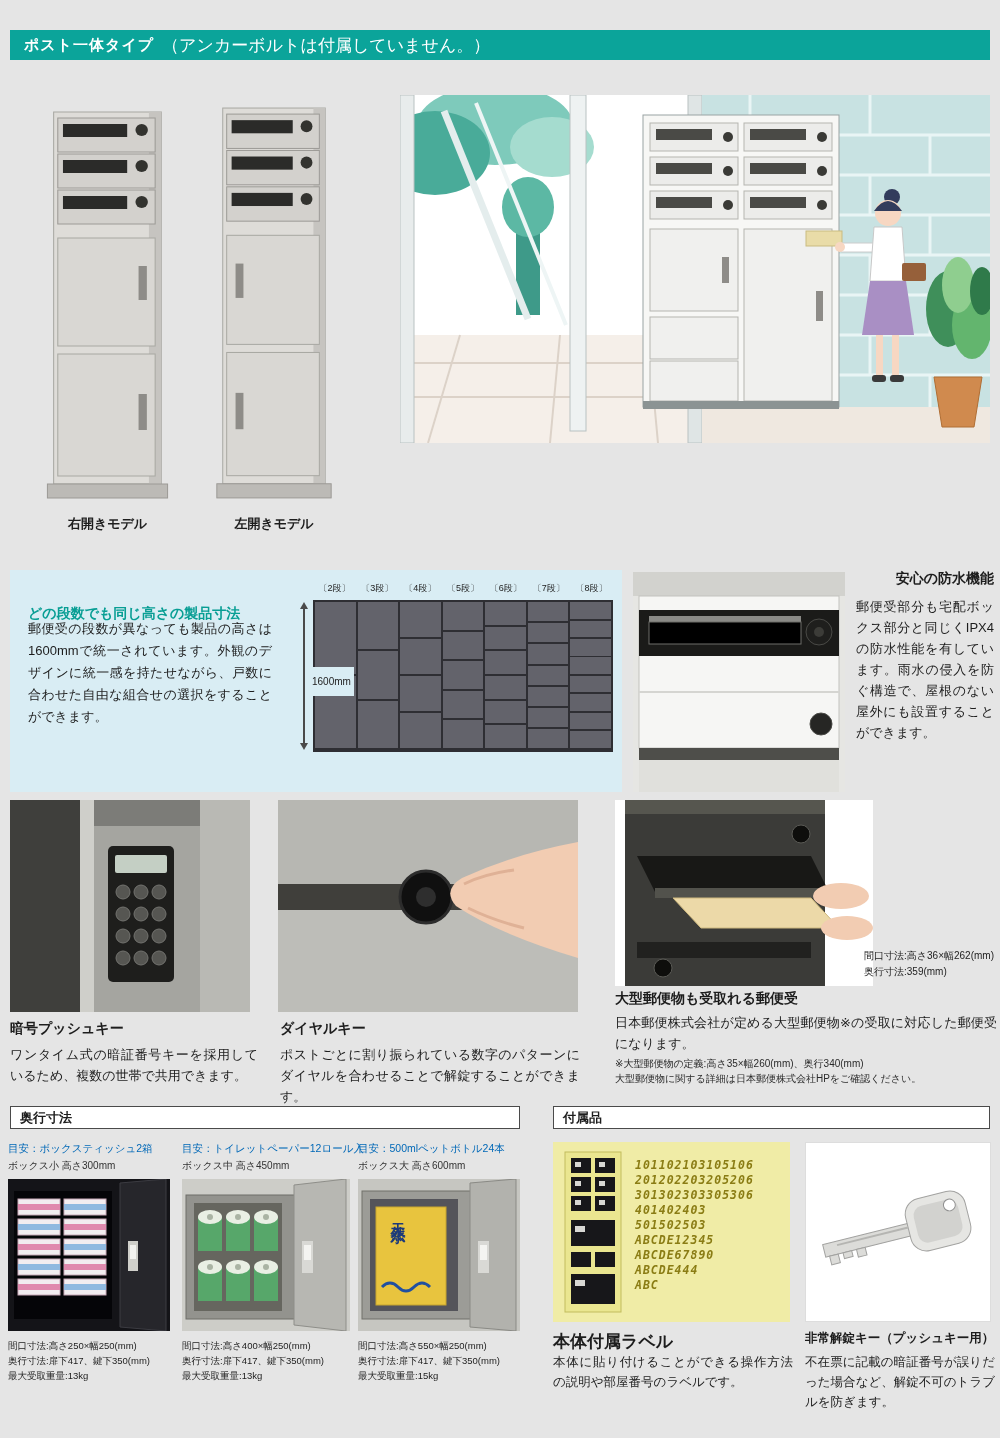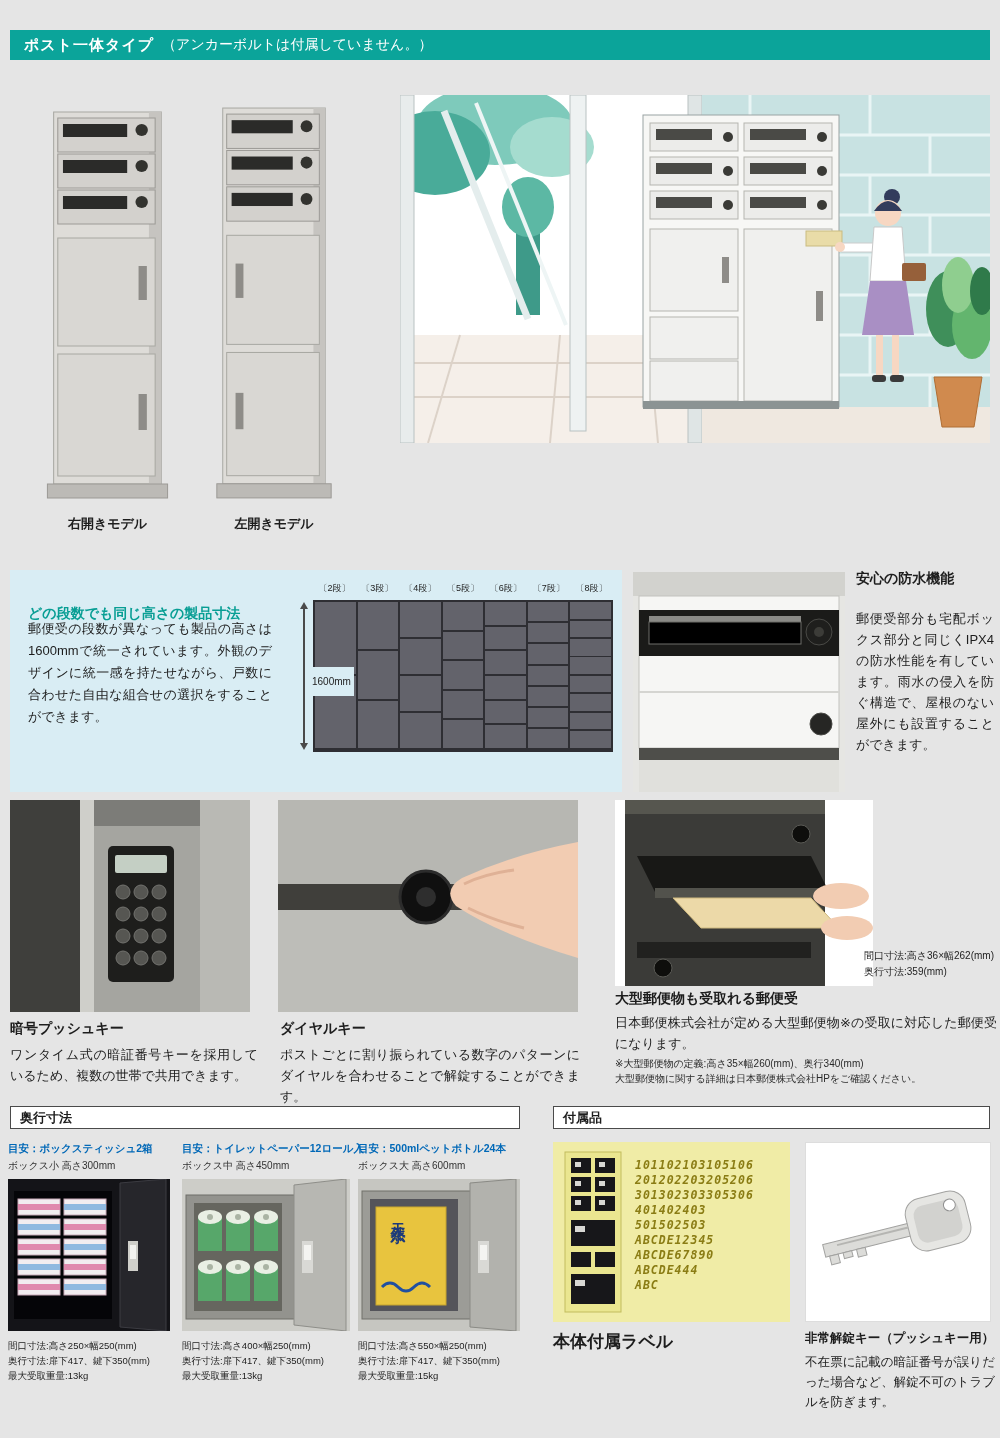--- a/index.html
+++ b/index.html
@@ -3,21 +3,21 @@
 <meta charset="utf-8">
 <style>
   *{margin:0;padding:0;box-sizing:border-box;}
   html,body{background:#ffffff;}
   body{font-family:"Liberation Sans","DejaVu Sans",sans-serif;color:#1d1d1d;}
   .page{position:relative;width:1000px;height:1438px;background:#e5e5e5;overflow:hidden;margin:0 auto;}
   svg{display:block;width:100%;height:100%;}
 
   .header{position:absolute;left:10px;top:30px;width:980px;height:30px;background:#0ba49a;color:#fff;display:flex;align-items:center;padding-left:14px;}
   .header-title{font-size:15px;font-weight:bold;letter-spacing:1px;}
-  .header-sub{font-size:14px;margin-left:8px;}
+  .header-sub{font-size:17px;margin-left:8px;}
 
   .cab1{position:absolute;left:35px;top:108px;width:145px;height:400px;}
   .cab2{position:absolute;left:205px;top:104px;width:138px;height:404px;}
   .caption{position:absolute;top:515px;font-size:13px;font-weight:bold;text-align:center;}
   .cap1{left:35px;width:145px;}
   .cap2{left:205px;width:138px;}
 
   .illustration{position:absolute;left:400px;top:95px;width:590px;height:348px;}
   .intro{position:absolute;left:400px;top:448px;width:592px;font-size:15px;line-height:27px;text-align:justify;color:#1a1a1a;}
 
@@ -28,21 +28,21 @@
   .tier-labels span{flex:1;text-align:center;font-size:9px;color:#222;white-space:nowrap;}
   .lockers{position:absolute;left:303px;top:30px;width:300px;height:152px;display:flex;gap:2px;background:#2e2e33;border:2px solid #2e2e33;}
   .lk{flex:1;background-image:repeating-linear-gradient(to bottom,#63636b 0,#63636b calc(var(--h) - 2px),#2e2e33 calc(var(--h) - 2px),#2e2e33 var(--h));}
   .dim-arrow{position:absolute;left:293px;top:34px;width:2px;height:144px;background:#4a4a4a;}
   .dim-arrow::before{content:"";position:absolute;left:-3px;top:-2px;border-left:4px solid transparent;border-right:4px solid transparent;border-bottom:7px solid #4a4a4a;}
   .dim-arrow::after{content:"";position:absolute;left:-3px;bottom:-2px;border-left:4px solid transparent;border-right:4px solid transparent;border-top:7px solid #4a4a4a;}
   .dim-label{position:absolute;left:299px;top:97px;font-size:10px;color:#222;background:#d9edf4;padding:9px 3px;z-index:2;}
 
   .wp-photo{position:absolute;left:633px;top:572px;width:212px;height:220px;}
   .wp-text{position:absolute;left:856px;top:570px;width:138px;}
-  .wp-heading{font-size:14px;font-weight:bold;margin-bottom:20px;}
+  .wp-heading{font-size:14px;font-weight:bold;margin-bottom:8px;text-align:right;}
   .wp-body{font-size:13px;line-height:21px;text-align:justify;}
 
   .photo-pushkey{position:absolute;left:10px;top:800px;width:240px;height:212px;}
   .photo-dial{position:absolute;left:278px;top:800px;width:300px;height:212px;}
   .photo-mail{position:absolute;left:615px;top:800px;width:258px;height:186px;}
   .feat-h{position:absolute;font-size:14px;font-weight:bold;}
   .feat-h1{left:10px;top:1020px;}
   .feat-h2{left:280px;top:1020px;}
   .feat-h3{left:615px;top:990px;}
   .feat-b{position:absolute;font-size:13px;line-height:21px;text-align:justify;}
@@ -53,21 +53,21 @@
   .mail-notes{position:absolute;left:615px;top:1056px;width:385px;font-size:10px;line-height:15px;color:#2a2a2a;}
 
   .sec-title{position:absolute;top:1106px;height:23px;border:1px solid #4a4a4a;background:#fff;font-size:13px;font-weight:bold;line-height:21px;padding-left:9px;}
   .t-receive{left:10px;width:510px;}
   .t-acc{left:553px;width:437px;}
 
   .size-col{position:absolute;top:1142px;}
   .col1{left:8px;width:162px;}
   .col2{left:182px;width:168px;}
   .col3{left:358px;width:162px;}
-  .size-label{font-size:10.5px;font-weight:bold;color:#0068b7;white-space:nowrap;}
+  .size-label{font-size:10.5px;font-weight:normal;color:#0068b7;white-space:nowrap;}
   .size-sub{font-size:10px;color:#333;margin-top:3px;}
   .size-photo{position:relative;margin-top:6px;height:152px;}
   .size-dims{margin-top:7px;font-size:9.5px;line-height:15px;white-space:nowrap;}
   .bottle-text{position:absolute;left:30px;top:32px;writing-mode:vertical-rl;font-size:15px;font-weight:bold;color:#1d3a7a;letter-spacing:3px;}
 
   .acc-photo-label{position:absolute;left:553px;top:1142px;width:237px;height:180px;}
   .label-rows{position:absolute;left:82px;top:16px;font-family:"DejaVu Sans Mono",monospace;font-style:italic;font-weight:bold;font-size:11.5px;line-height:15px;color:#8a7c14;letter-spacing:1px;}
   .acc-photo-key{position:absolute;left:805px;top:1142px;width:186px;height:180px;background:#fff;border:1px solid #ddd;}
   .acc-caption{position:absolute;top:1330px;font-size:17px;font-weight:bold;white-space:nowrap;}
   .cap-label{left:553px;}
@@ -483,20 +483,21 @@
       <div>301302303305306</div>
       <div>401402403</div>
       <div>501502503</div>
       <div>ABCDE12345</div>
       <div>ABCDE67890</div>
       <div>ABCDE444</div>
       <div>ABC</div>
     </div>
   </div>
   <div class="acc-caption cap-label">本体付属ラベル</div>
+  <div class="acc-body body-label">本体に貼り付けることができる操作方法の説明や部屋番号のラベルです。</div>
 
   <div class="acc-photo-key">
     <svg viewBox="0 0 186 180" preserveAspectRatio="none">
       <rect width="186" height="180" fill="#ffffff"></rect>
       <g transform="rotate(-14 93 90)">
         <rect x="16" y="84" width="92" height="13" fill="#dcdcd9" stroke="#a2a2a0"></rect>
         <rect x="20" y="97" width="9" height="9" fill="#dcdcd9" stroke="#a2a2a0"></rect>
         <rect x="34" y="97" width="9" height="6" fill="#dcdcd9" stroke="#a2a2a0"></rect>
         <rect x="48" y="97" width="9" height="8" fill="#dcdcd9" stroke="#a2a2a0"></rect>
         <rect x="104" y="62" width="62" height="54" rx="16" fill="#e6e6e3" stroke="#a2a2a0"></rect>

